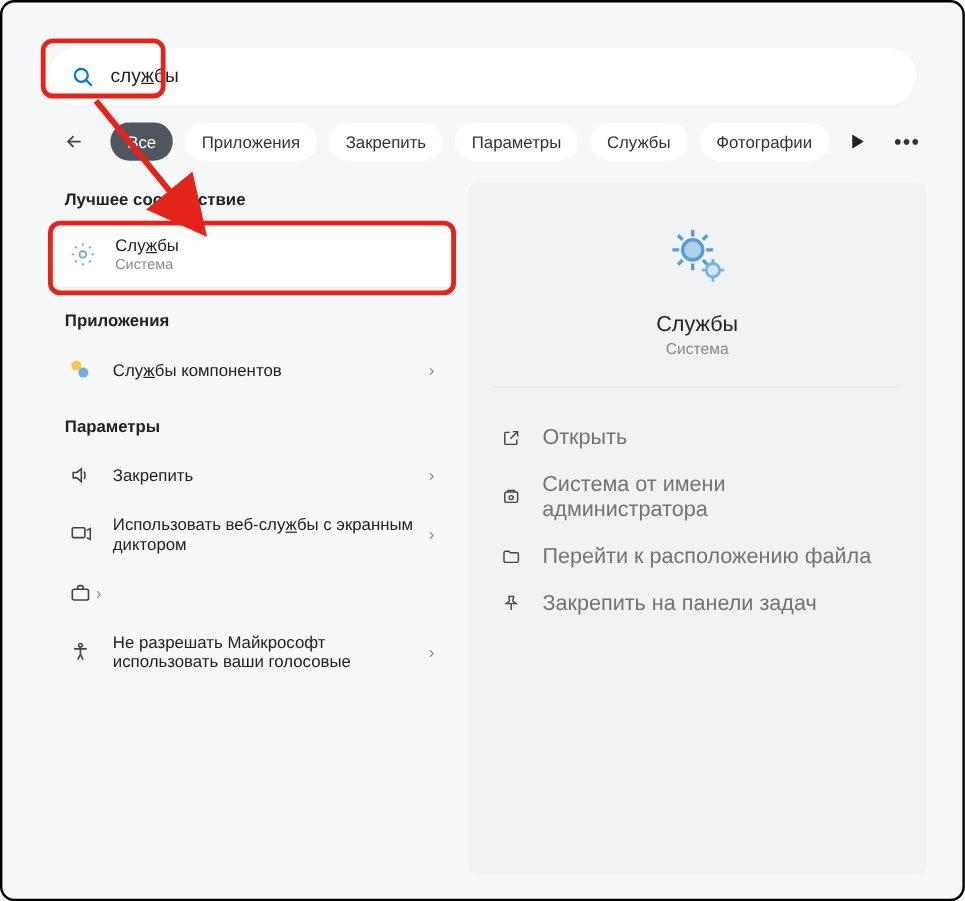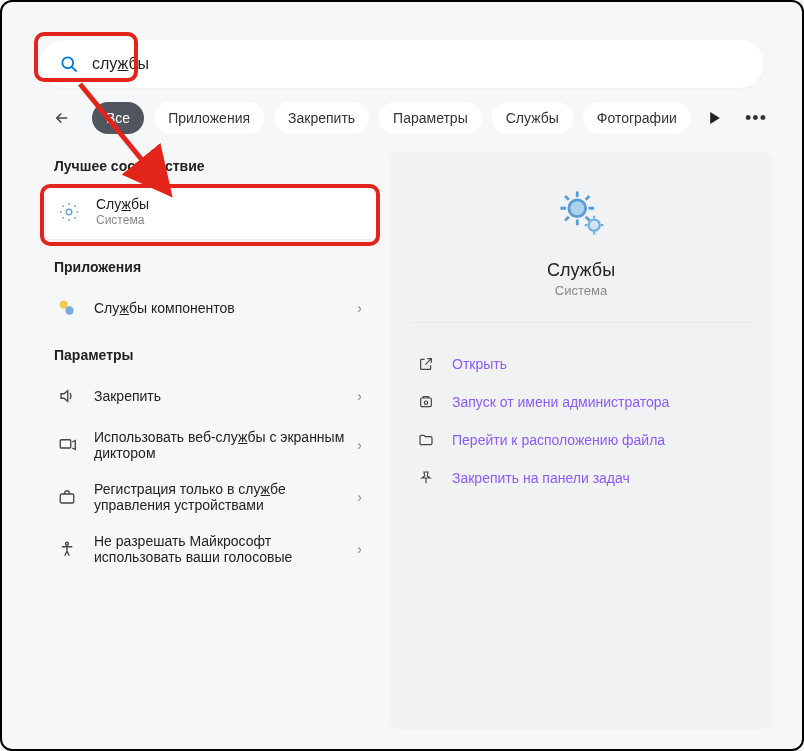--- a/index.html
+++ b/index.html
@@ -159,22 +159,22 @@
   .big-icon {
     width: 60px; height: 60px;
     margin-bottom: 18px;
   }
   .big-title { font-size: 18px; color: #222; margin-bottom: 2px; }
   .big-sub { font-size: 13px; color: #888; }
   .actions { padding-top: 22px; }
   .action-row {
     display: flex; align-items: center;
     padding: 9px 6px;
-    font-size: 14px;
-    color: #8b5cf6;
+    font-size: 18px;
+    color: #737373;
     cursor: pointer;
   }
   .action-row .aicon {
     width: 20px; height: 20px;
     display: flex; align-items: center; justify-content: center;
     margin-right: 16px;
     color: #444;
   }
   .u { text-decoration: underline; }
 </style>
@@ -294,23 +294,20 @@
       <span class="chev">›</span>
     </div>
 
     <div class="result-row">
       <span class="row-icon">
         <svg width="18" height="18" viewBox="0 0 24 24" fill="none" stroke="#444" stroke-width="1.8">
             <rect x="3" y="8" width="18" height="12" rx="2"></rect>
             <path d="M9 8V6a2 2 0 012-2h2a2 2 0 012 2v2"></path>
           </svg>
       </span>
-      <div class="row-text">
-          <div class="row-title">Регистрация только в слу<span class="u">ж</span>бе управления устройствами</div>
-        </div>
       <span class="chev">›</span>
     </div>
 
     <div class="result-row">
       <span class="row-icon">
         <svg width="18" height="18" viewBox="0 0 24 24" fill="none" stroke="#444" stroke-width="1.8">
             <circle cx="12" cy="5" r="2"></circle>
             <path d="M5 9h14M12 9v6M9 21l3-6 3 6"></path>
           </svg>
       </span>
@@ -348,21 +345,21 @@
         <span>Открыть</span>
       </div>
       <div class="action-row">
         <span class="aicon">
             <svg width="16" height="16" viewBox="0 0 24 24" fill="none" stroke="#444" stroke-width="1.8">
               <rect x="4" y="6" width="16" height="13" rx="2"></rect>
               <path d="M8 6V4h8v2"></path>
               <circle cx="12" cy="13" r="2.5"></circle>
             </svg>
           </span>
-        <span>Запуск от имени администратора</span>
+        <span>Система от имени администратора</span>
       </div>
       <div class="action-row">
         <span class="aicon">
             <svg width="16" height="16" viewBox="0 0 24 24" fill="none" stroke="#444" stroke-width="1.8">
               <path d="M3 7a2 2 0 012-2h4l2 2h8a2 2 0 012 2v8a2 2 0 01-2 2H5a2 2 0 01-2-2V7z"></path>
             </svg>
           </span>
         <span>Перейти к расположению файла</span>
       </div>
       <div class="action-row">

